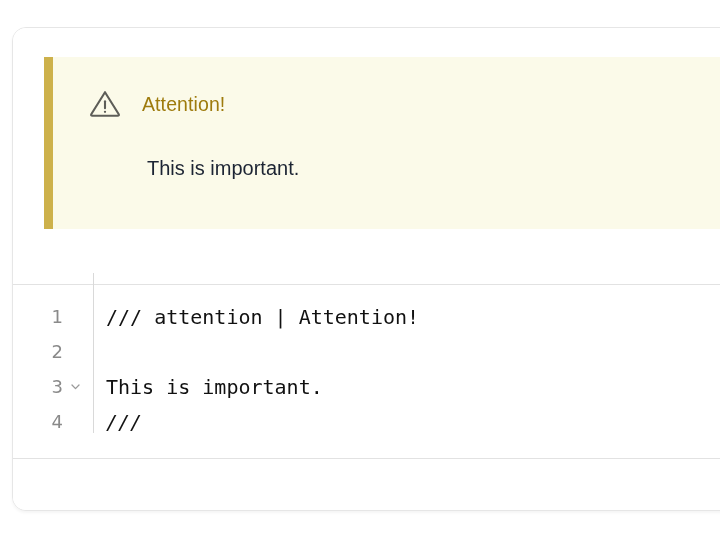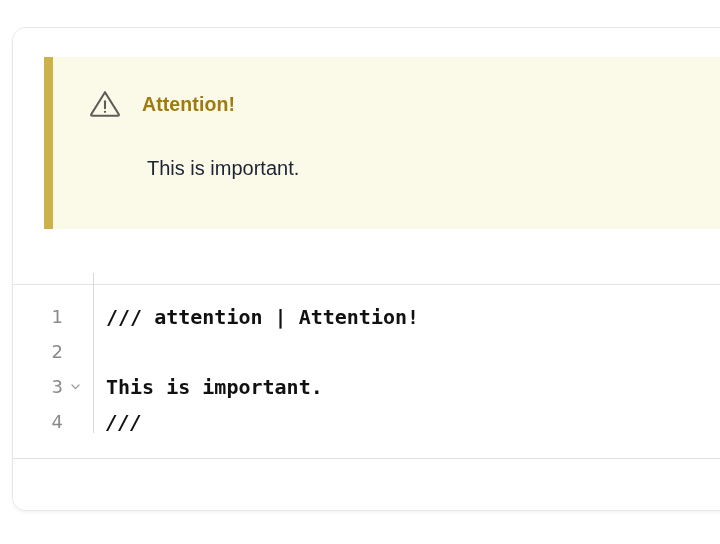--- a/index.html
+++ b/index.html
@@ -70,21 +70,21 @@
     width: 34px;
     height: 34px;
     margin-left: 35px;
     display: block;
     flex: none;
   }
 
   .callout-title {
     margin-left: 20px;
     font-size: 19.5px;
-    font-weight: bold;
+    font-weight: normal;
     color: #9e7b0d;
     letter-spacing: 0.1px;
     white-space: nowrap;
   }
 
   .callout-body {
     position: absolute;
     left: 94px;
     top: 100px;
     font-size: 20px;
@@ -165,21 +165,20 @@
     left: 93px;
     top: 0;
     height: 35px;
     display: flex;
     align-items: center;
     font-family: "DejaVu Sans Mono", monospace;
     font-size: 20px;
     color: #111111;
     white-space: pre;
     letter-spacing: 0px;
-    font-weight: bold;
   }
 
   .code-text.italic { font-style: italic; }
 
   
   .editor-footer {
     position: absolute;
     left: 0;
     top: 432px;
     right: 0;

